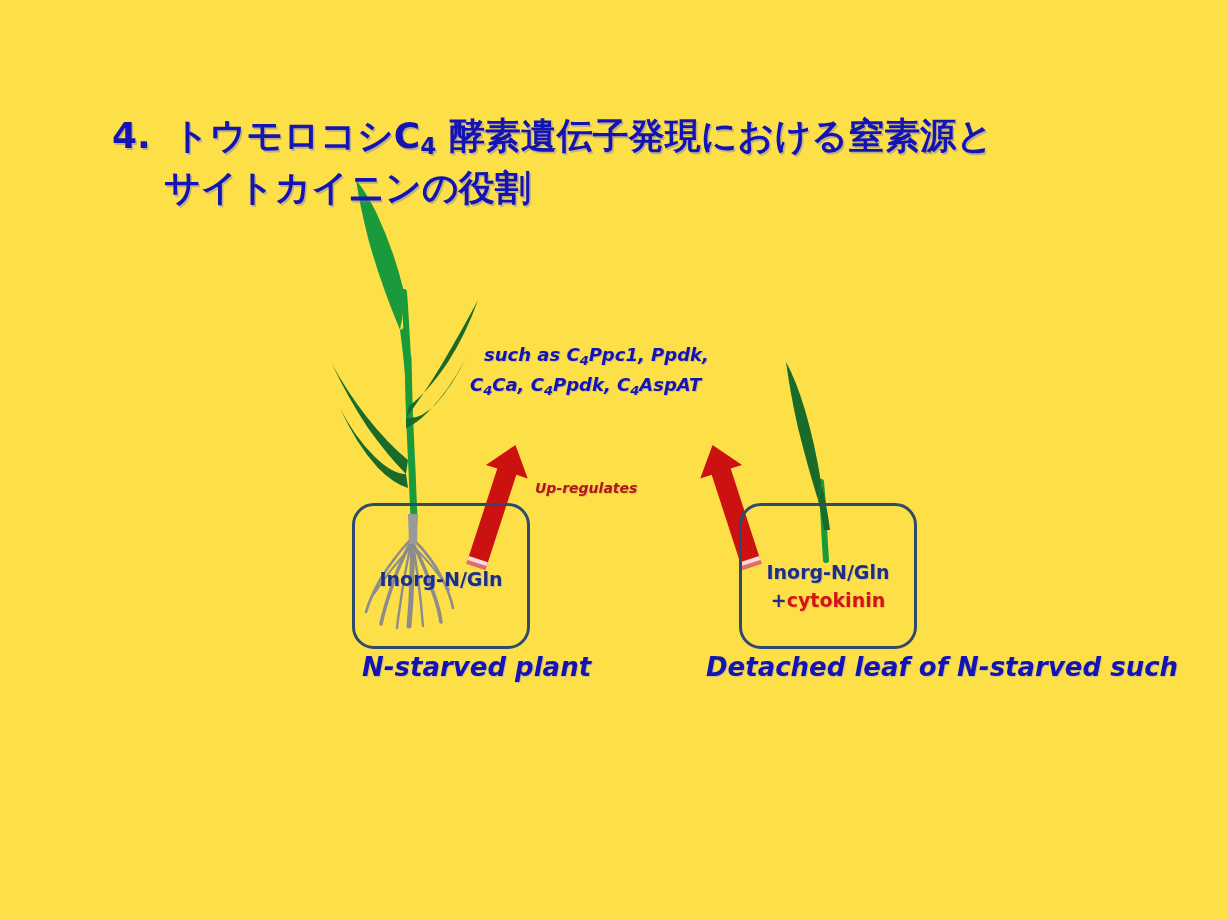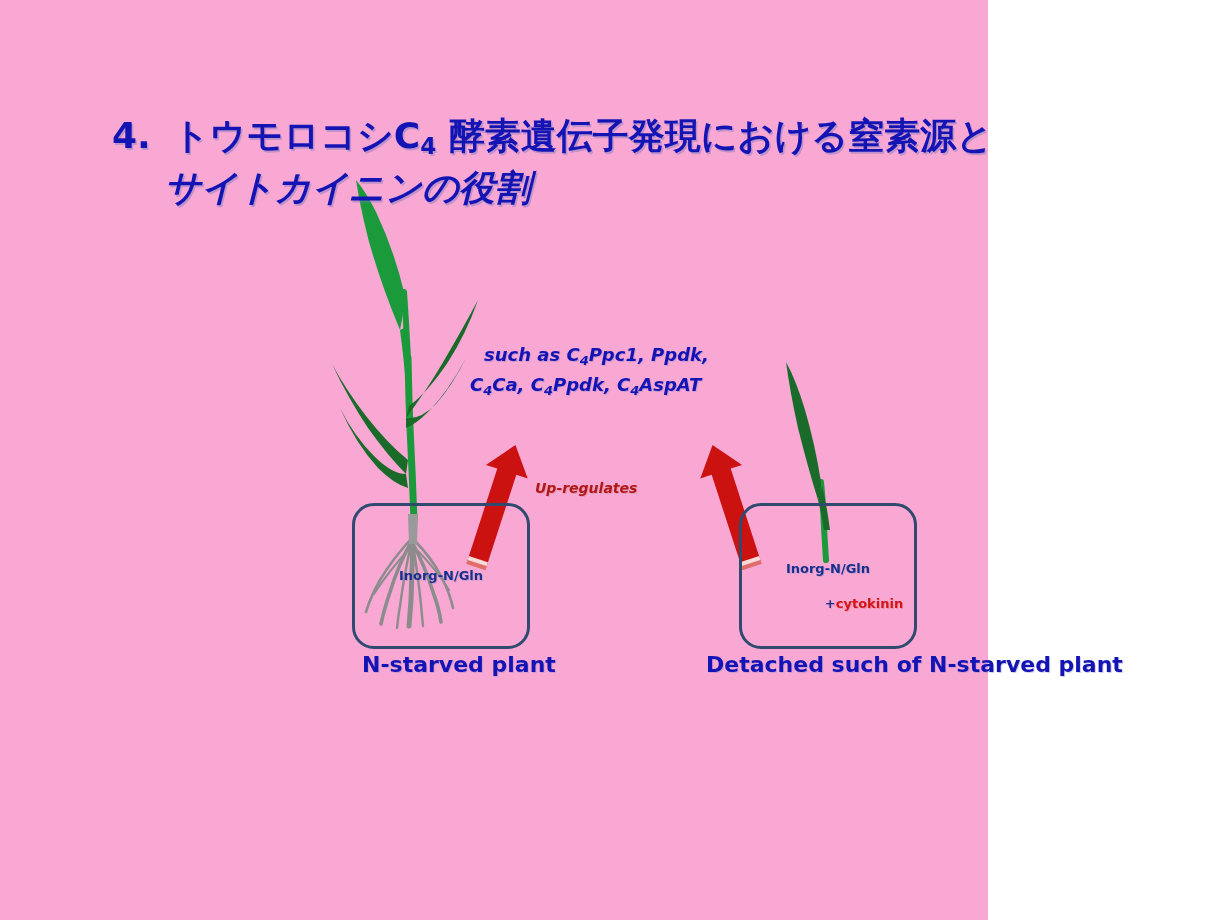--- a/index.html
+++ b/index.html
@@ -11,44 +11,44 @@
     width: 1227px;
     height: 920px;
     position: relative;
     overflow: hidden;
     font-family: "Liberation Sans", sans-serif;
   }
 
   #slide {
     position: absolute;
     left: 0; top: 0;
-    width: 988px;
+    width: 1227px;
     height: 920px;
-    background: #f9a8d4;
+    background: #fde047;
   }
 
   
   .title-block {
     position: absolute;
     left: 112px;
     top: 112px;
     width: 1000px;
   }
   .title-line {
     font-family: "DejaVu Sans", sans-serif;
     font-weight: bold;
     color: #1414b4;
     font-size: 36px;
     line-height: 48px;
     letter-spacing: 0px;
     white-space: nowrap;
     text-shadow: 1.5px 1.5px 0 rgba(120,120,190,0.45);
   }
   .title-line.l1 { margin-left: 0; }
-  .title-line.l2 { margin-left: 52px; font-style: italic; }
+  .title-line.l2 { margin-left: 52px; }
   .title-num { display: inline-block; margin-right: 22px; }
   .sub4 {
     font-size: 23px;
     vertical-align: baseline;
     position: relative;
     top: 6px;
     font-weight: bold;
   }
 
   
@@ -92,38 +92,39 @@
   }
   #pot-left  { left: 352px; top: 503px; width: 172px; height: 140px; }
   #pot-right { left: 739px; top: 503px; width: 172px; height: 140px; }
 
   .pot-label {
     position: absolute;
     width: 100%;
     text-align: center;
     font-family: "DejaVu Sans", sans-serif;
     font-weight: bold;
-    font-size: 13px;
+    font-size: 19px;
     white-space: nowrap;
     text-shadow: 1px 1px 0 rgba(140,140,200,0.4);
   }
   .pot-label.blue { color: #1a2f8c; }
   .pot-label.red  { color: #d21414; text-shadow: 1px 1px 0 rgba(210,120,120,0.4); }
   #pot-left .pot-label  { top: 62px; }
   #pot-right .lbl-a { top: 55px; }
-  #pot-right .lbl-b { top: 90px; margin-left: 36px; }
+  #pot-right .lbl-b { top: 83px; }
   #pot-right .lbl-b .plus { color: #1a2f8c; }
 
   
   .caption {
     position: absolute;
     color: #1414b4;
     font-family: "DejaVu Sans", sans-serif;
     font-weight: bold;
-    font-size: 22px;
+    font-style: italic;
+    font-size: 26px;
     white-space: nowrap;
     text-shadow: 1px 1px 0 rgba(140,140,210,0.4);
   }
   #cap-left  { left: 362px; top: 652px; }
   #cap-right { left: 706px; top: 652px; }
 
   
   .art {
     position: absolute;
     left: 0; top: 0;
@@ -203,15 +204,15 @@
   <div class="pot" id="pot-left">
     <div class="pot-label blue">Inorg-N/Gln</div>
   </div>
 
   <div class="pot" id="pot-right">
     <div class="pot-label blue lbl-a">Inorg-N/Gln</div>
     <div class="pot-label red lbl-b"><span class="plus">+</span><span>cytokinin</span></div>
   </div>
 
   <div class="caption" id="cap-left">N-starved plant</div>
-  <div class="caption" id="cap-right">Detached such of N-starved plant</div>
+  <div class="caption" id="cap-right">Detached leaf of N-starved such</div>
 
 </div>
 
 </body></html>

